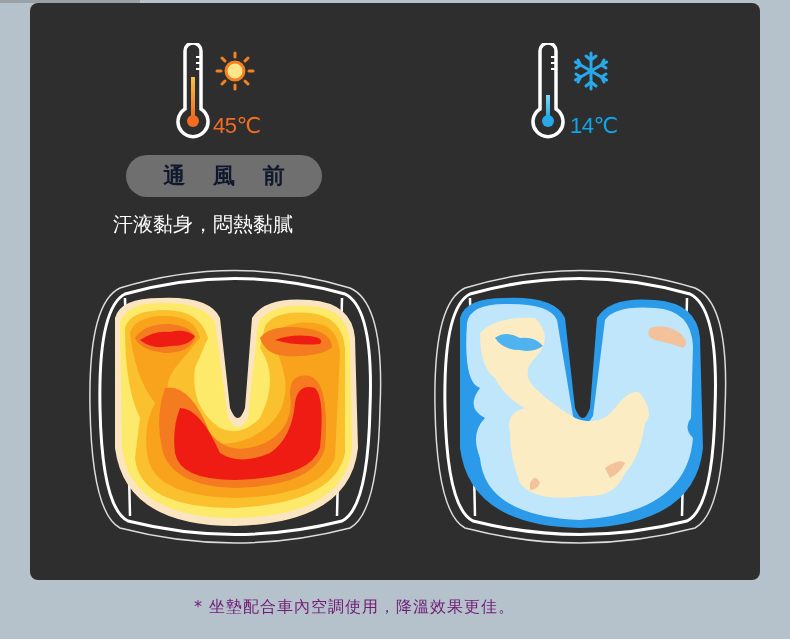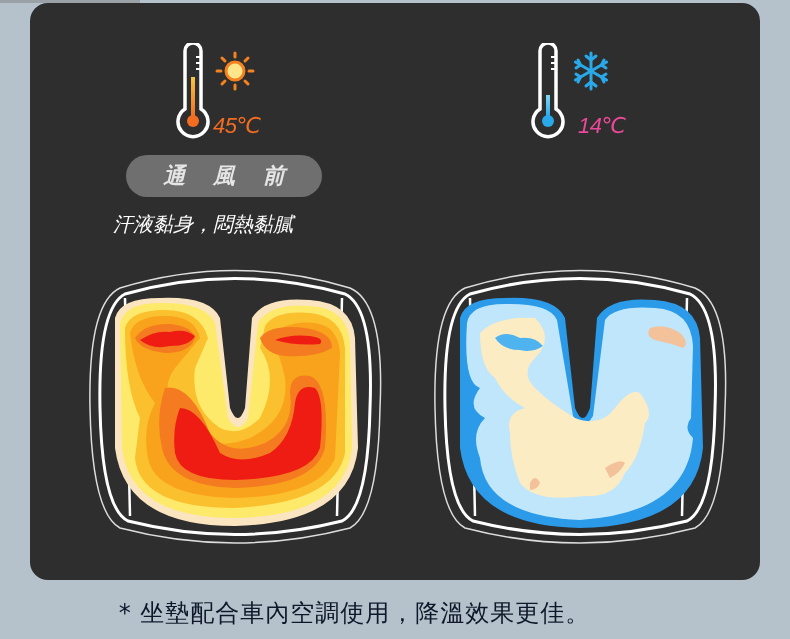--- a/index.html
+++ b/index.html
@@ -8,50 +8,50 @@
     background:#b5c2cb;
     font-family:"DejaVu Sans","Liberation Sans",sans-serif;
     position:relative;
   }
   .topbar {
     position:absolute; left:0; top:0; width:140px; height:3px;
     background:#9aa2a8;
   }
   .panel {
     position:absolute; left:30px; top:3px; width:730px; height:577px;
-    background:#2e2e2e; border-radius:18px;font-style:italic;
+    background:#2e2e2e; border-radius:8px;
   }
   .col { position:absolute; top:0; width:310px; height:577px; }
   .col.left { left:65px; }
   .col.right { left:395px; }
   .icons {
     position:absolute; top:40px; left:0; width:310px; height:100px;
   }
   .thermo { position:absolute; top:0; }
   .weather { position:absolute; top:8px; }
   .temp {
     position:absolute; top:70px; font-size:22px; letter-spacing:-0.5px;
     font-family:"Liberation Sans","DejaVu Sans",sans-serif;
   }
   .pill {
     position:absolute; top:152px; left:30px; width:196px; height:42px;
-    border-radius:21px; color:#e5e5e5; font-size:22px; font-weight:bold;
+    border-radius:21px; color:#0f172a; font-size:22px; font-weight:bold;
     display:flex; align-items:center; justify-content:center;
     letter-spacing:10px; text-indent:10px;
   }
   .pill.before { background:#6f6f6f; left:31px; }
   .pill.after { background:#2b7db8; left:77px; }
   .caption {
     position:absolute; top:208px; color:#ffffff; font-size:20px;
     white-space:nowrap;
   }
   .seat { position:absolute; top:255px; width:310px; height:290px; }
   .footnote {
     position:absolute; top:597px; left:0; width:709px; text-align:center;
-    color:#0f172a; font-size:24px; letter-spacing:1px;
+    color:#701a75; font-size:16px; letter-spacing:1px;
   }
 </style>
 </head>
 <body>
 
 <div class="topbar"></div>
 
 <div class="panel">
 
   <div class="col left">
@@ -127,21 +127,21 @@
           <line x1="4.4" y1="11" x2="35.6" y2="29"></line>
           <line x1="4.4" y1="29" x2="35.6" y2="11"></line>
           <polyline points="15,5 20,9 25,5"></polyline>
             <polyline points="15,35 20,31 25,35"></polyline>
           <polyline points="5,17 9.5,14 7,9"></polyline>
             <polyline points="35,23 30.5,26 33,31"></polyline>
           <polyline points="5,23 9.5,26 7,31"></polyline>
             <polyline points="35,17 30.5,14 33,9"></polyline>
         </g>
       </svg>
-      <span class="temp" style="left:153px;color:#ec4899">14℃</span>
+      <span class="temp" style="left:145px;color:#0ea5e9">14℃</span>
     </div>
 
 
     <svg class="seat" style="left:0px" viewBox="0 0 310 290">
       <path d="M40,30 Q155,-5 270,30 Q305,45 300,150 Q298,255 270,270 Q155,300 40,270 Q12,255 10,150 Q8,45 40,30 Z" fill="none" stroke="#ddd" stroke-width="1.5"></path>
       <path d="M45,36 Q155,5 265,36 Q294,50 290,150 Q288,250 262,263 Q155,290 48,263 Q22,250 20,150 Q18,50 45,36 Z" fill="none" stroke="#fff" stroke-width="3"></path>
       <line x1="45" y1="40" x2="50" y2="258" stroke="#fff" stroke-width="2.5"></line>
       <line x1="262" y1="40" x2="257" y2="258" stroke="#fff" stroke-width="2.5"></line>
 
       <path d="M35,60 Q40,40 80,40 Q130,38 140,60 L150,150 Q158,170 165,150 L172,60 Q185,38 230,42 Q272,45 275,80 L278,190 Q270,268 155,270 Q45,268 35,190 Z" fill="#2b9ae8"></path>

